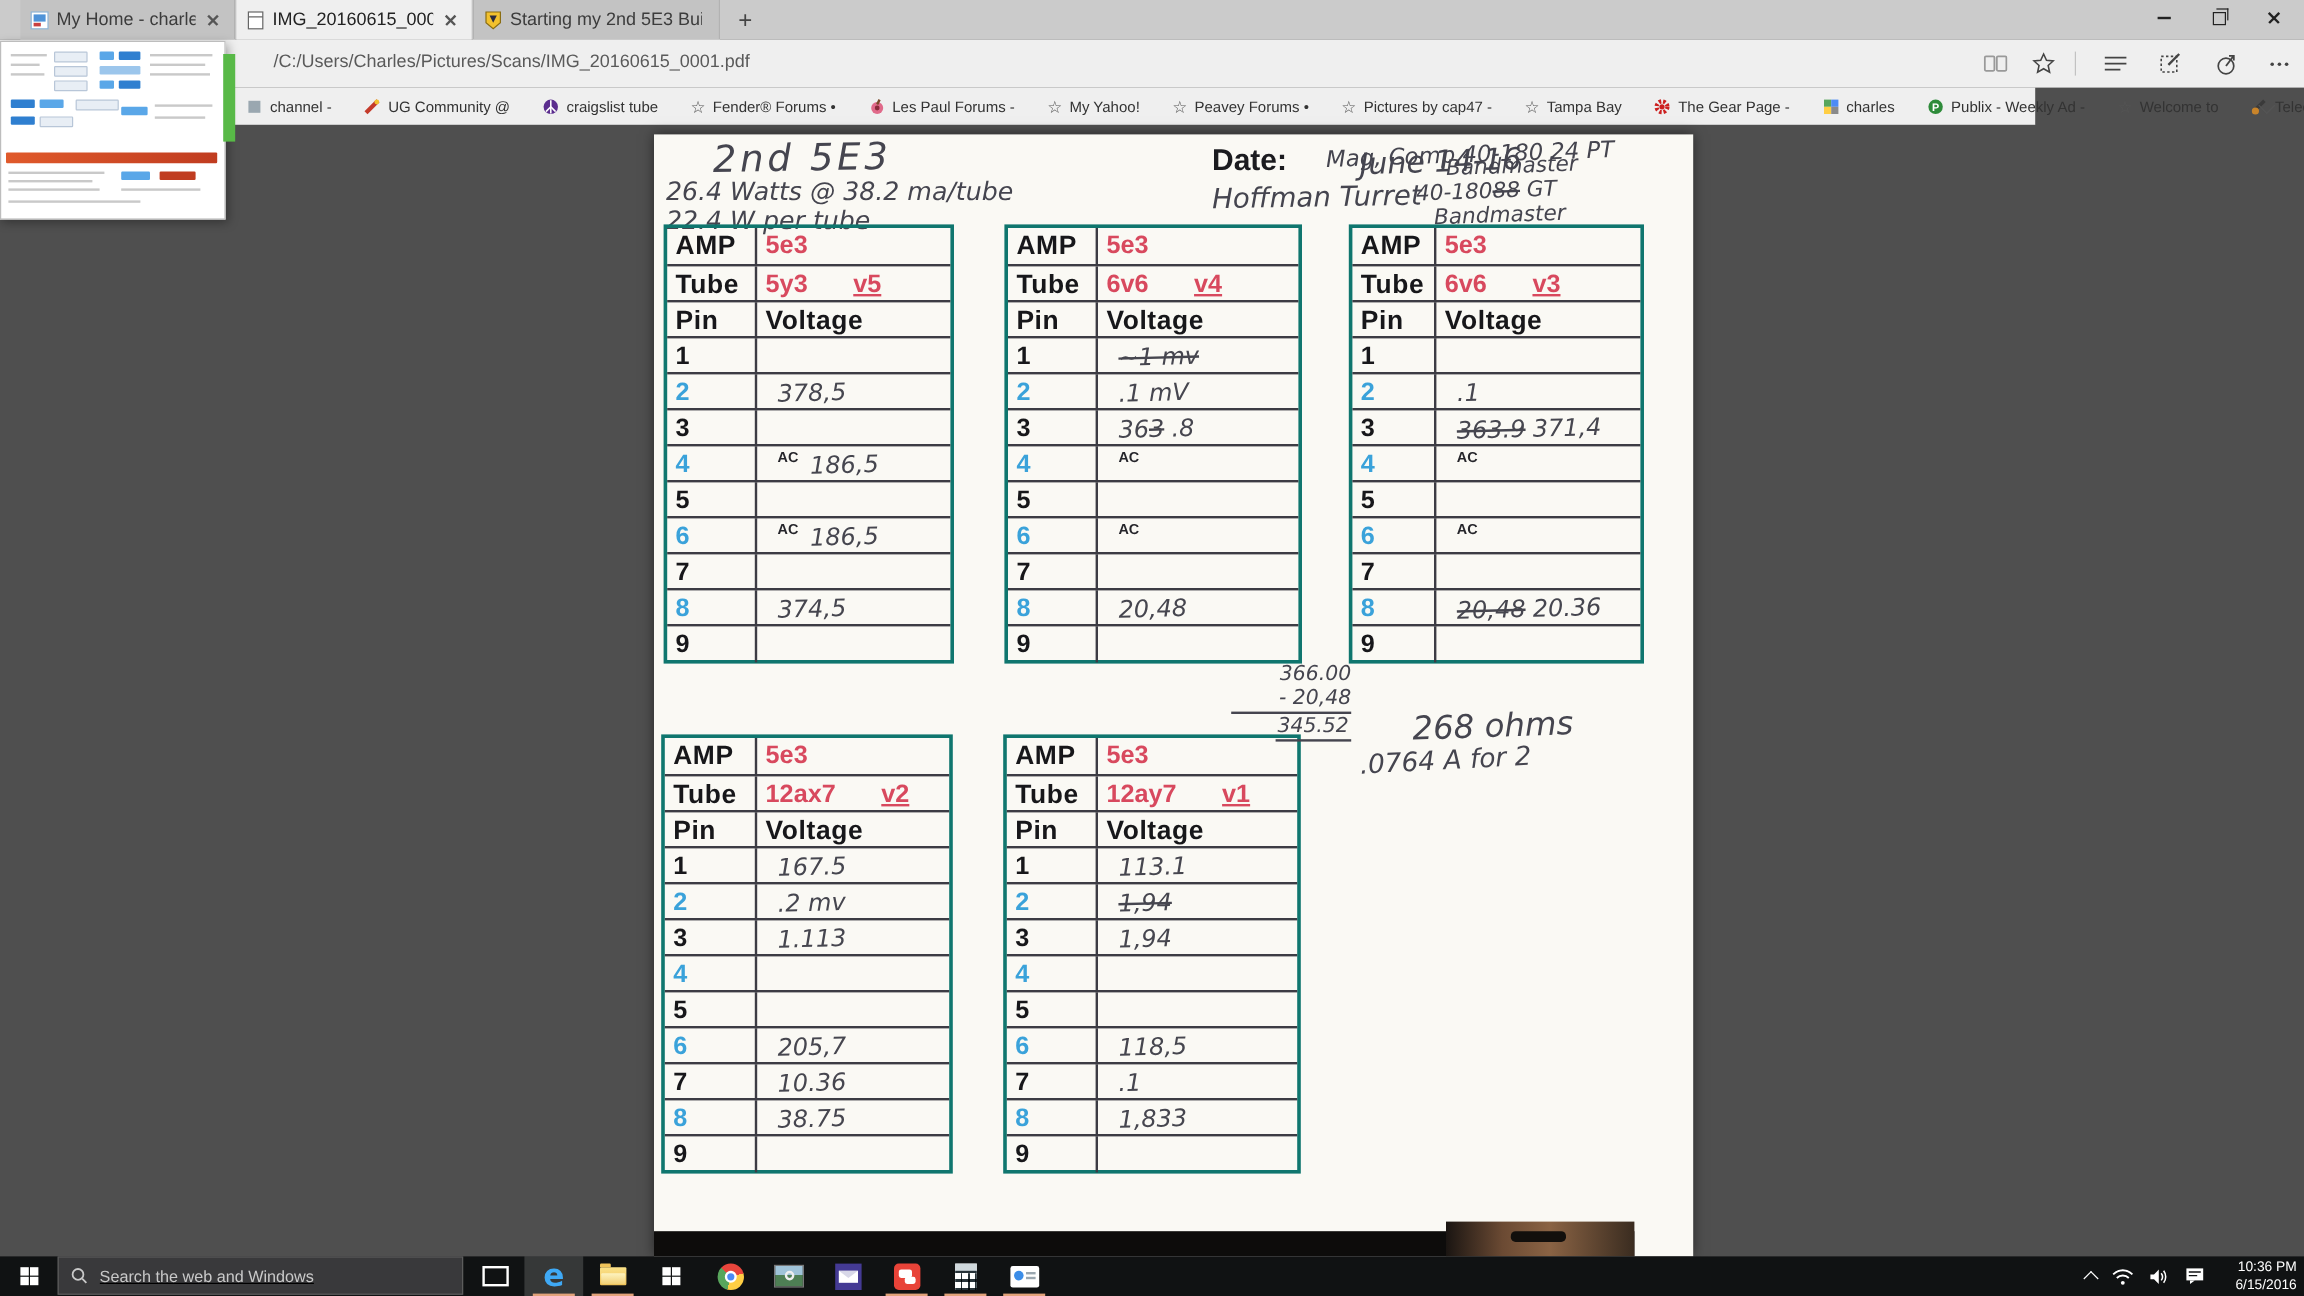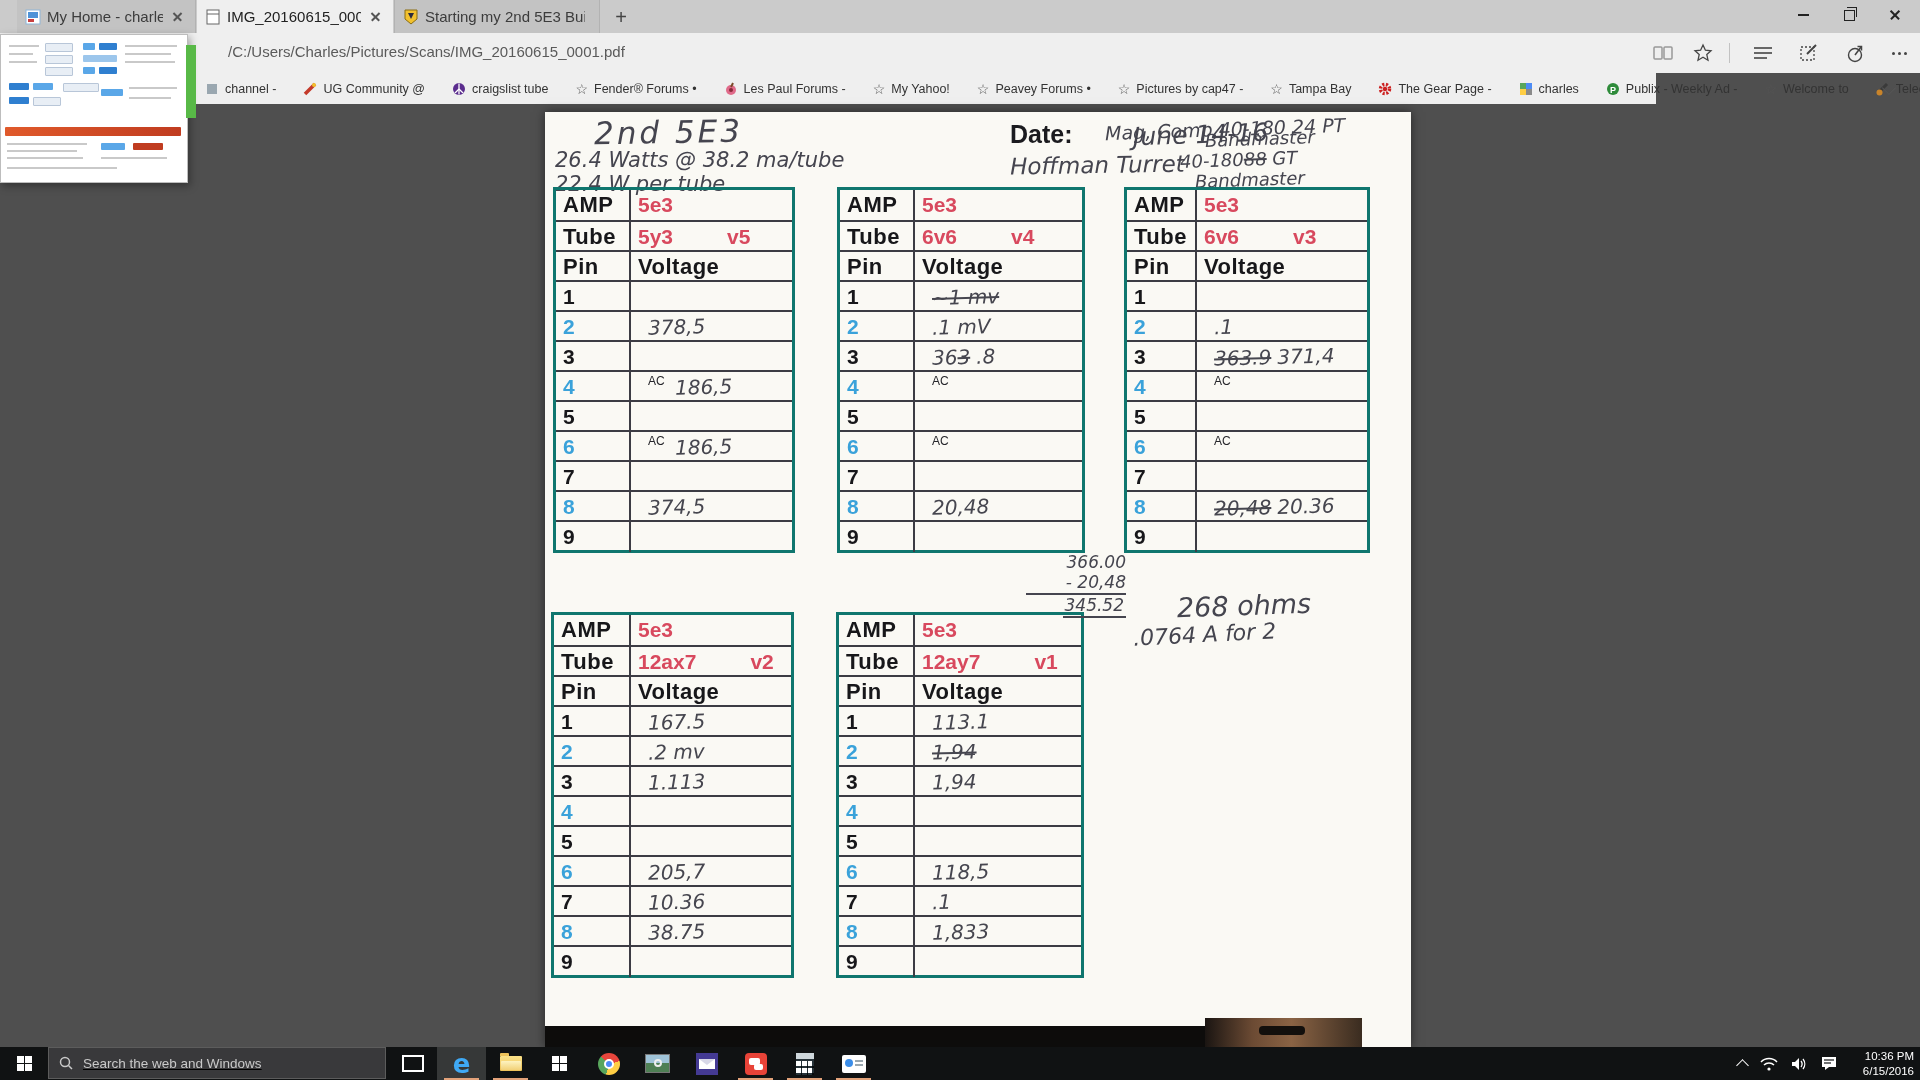--- a/index.html
+++ b/index.html
@@ -30,21 +30,21 @@
 
   
   #addressbar{position:absolute;left:0;top:33px;width:1920px;height:40px;background:#efefef;}
   #urltext{position:absolute;left:228px;top:10px;font-size:15px;color:#5a5a5a;white-space:nowrap;}
   .abicon{position:absolute;top:8px;width:26px;height:24px;display:flex;align-items:center;justify-content:center;color:#444;}
   .absep{position:absolute;top:10px;width:1px;height:20px;background:#c2c2c2;}
   .dots{display:flex;gap:3px;} .dots i{width:3px;height:3px;border-radius:50%;background:#444;}
 
   
   #bookmarksbar{position:absolute;left:0;top:73px;width:1656px;height:31px;background:#efefef;
-                border-bottom:1px solid #d9d9d9;}
+                border-bottom:1px solid #d9d9d9;padding-left:40px;}
   #bmflex{position:absolute;left:205px;top:0;height:31px;display:flex;align-items:center;gap:27px;}
   .bm{display:flex;align-items:center;gap:6px;font-size:12.5px;color:#333;white-space:nowrap;}
   .bm .star{font-size:14px;color:#555;line-height:1;}
   .bmchev{position:absolute;left:1884px;top:10px;width:9px;height:9px;border-right:1.5px solid #555;
           border-bottom:1.5px solid #555;transform:rotate(45deg);}
 
   
   #pdfarea{position:absolute;left:0;top:104px;width:1920px;height:943px;background:#4f4f4f;}
   #page{position:absolute;left:545px;top:8px;width:866px;height:935px;background:#faf9f4;
         overflow:hidden;box-shadow:0 0 10px rgba(0,0,0,.5);}
@@ -58,22 +58,22 @@
           border:3px solid #0f766e;box-sizing:border-box;background:transparent;}
   .trow{display:grid;height:30px;}
   .trow + .trow{border-top:2px solid #3c3c44;}
   .tcell{display:flex;align-items:center;padding-left:7px;box-sizing:border-box;overflow:visible;}
   .c-pin{border-right:2px solid #3c3c44;}
   .lbl{font-weight:bold;font-size:22px;color:#17171a;letter-spacing:.5px;}
   .red{font-weight:bold;font-size:21px;color:#d8495e;}
   .pinno{font-weight:bold;font-size:21px;}
   .val{font-family:"DejaVu Sans",sans-serif;font-style:italic;font-size:20px;color:#46464f;
        margin-left:10px;transform:rotate(-1.5deg);white-space:nowrap;}
-  .acl{font-weight:normal;font-size:12px;color:#26262b;margin-left:10px;position:relative;top:-6px;}
-  .versp{margin-left:54px;}
+  .acl{font-weight:bold;font-size:12px;color:#26262b;margin-left:10px;position:relative;top:-6px;}
+  .versp{margin-left:38px;text-decoration:underline;}
 
   
   #calc{position:absolute;left:481px;top:440px;width:100px;text-align:right;}
   #calc div{font-family:"DejaVu Sans",sans-serif;font-style:italic;font-size:17px;color:#45454f;}
   #calc .ul{border-bottom:2px solid #45454f;padding-bottom:1px;}
   #calc .ul2{border-bottom:2px solid #45454f;display:inline-block;padding:0 2px 1px 2px;}
 
   
   #strip{position:absolute;left:0;top:914px;width:817px;height:21px;background:#0d0c0b;}
   #strip .photo{position:absolute;left:660px;top:-8px;width:157px;height:29px;

